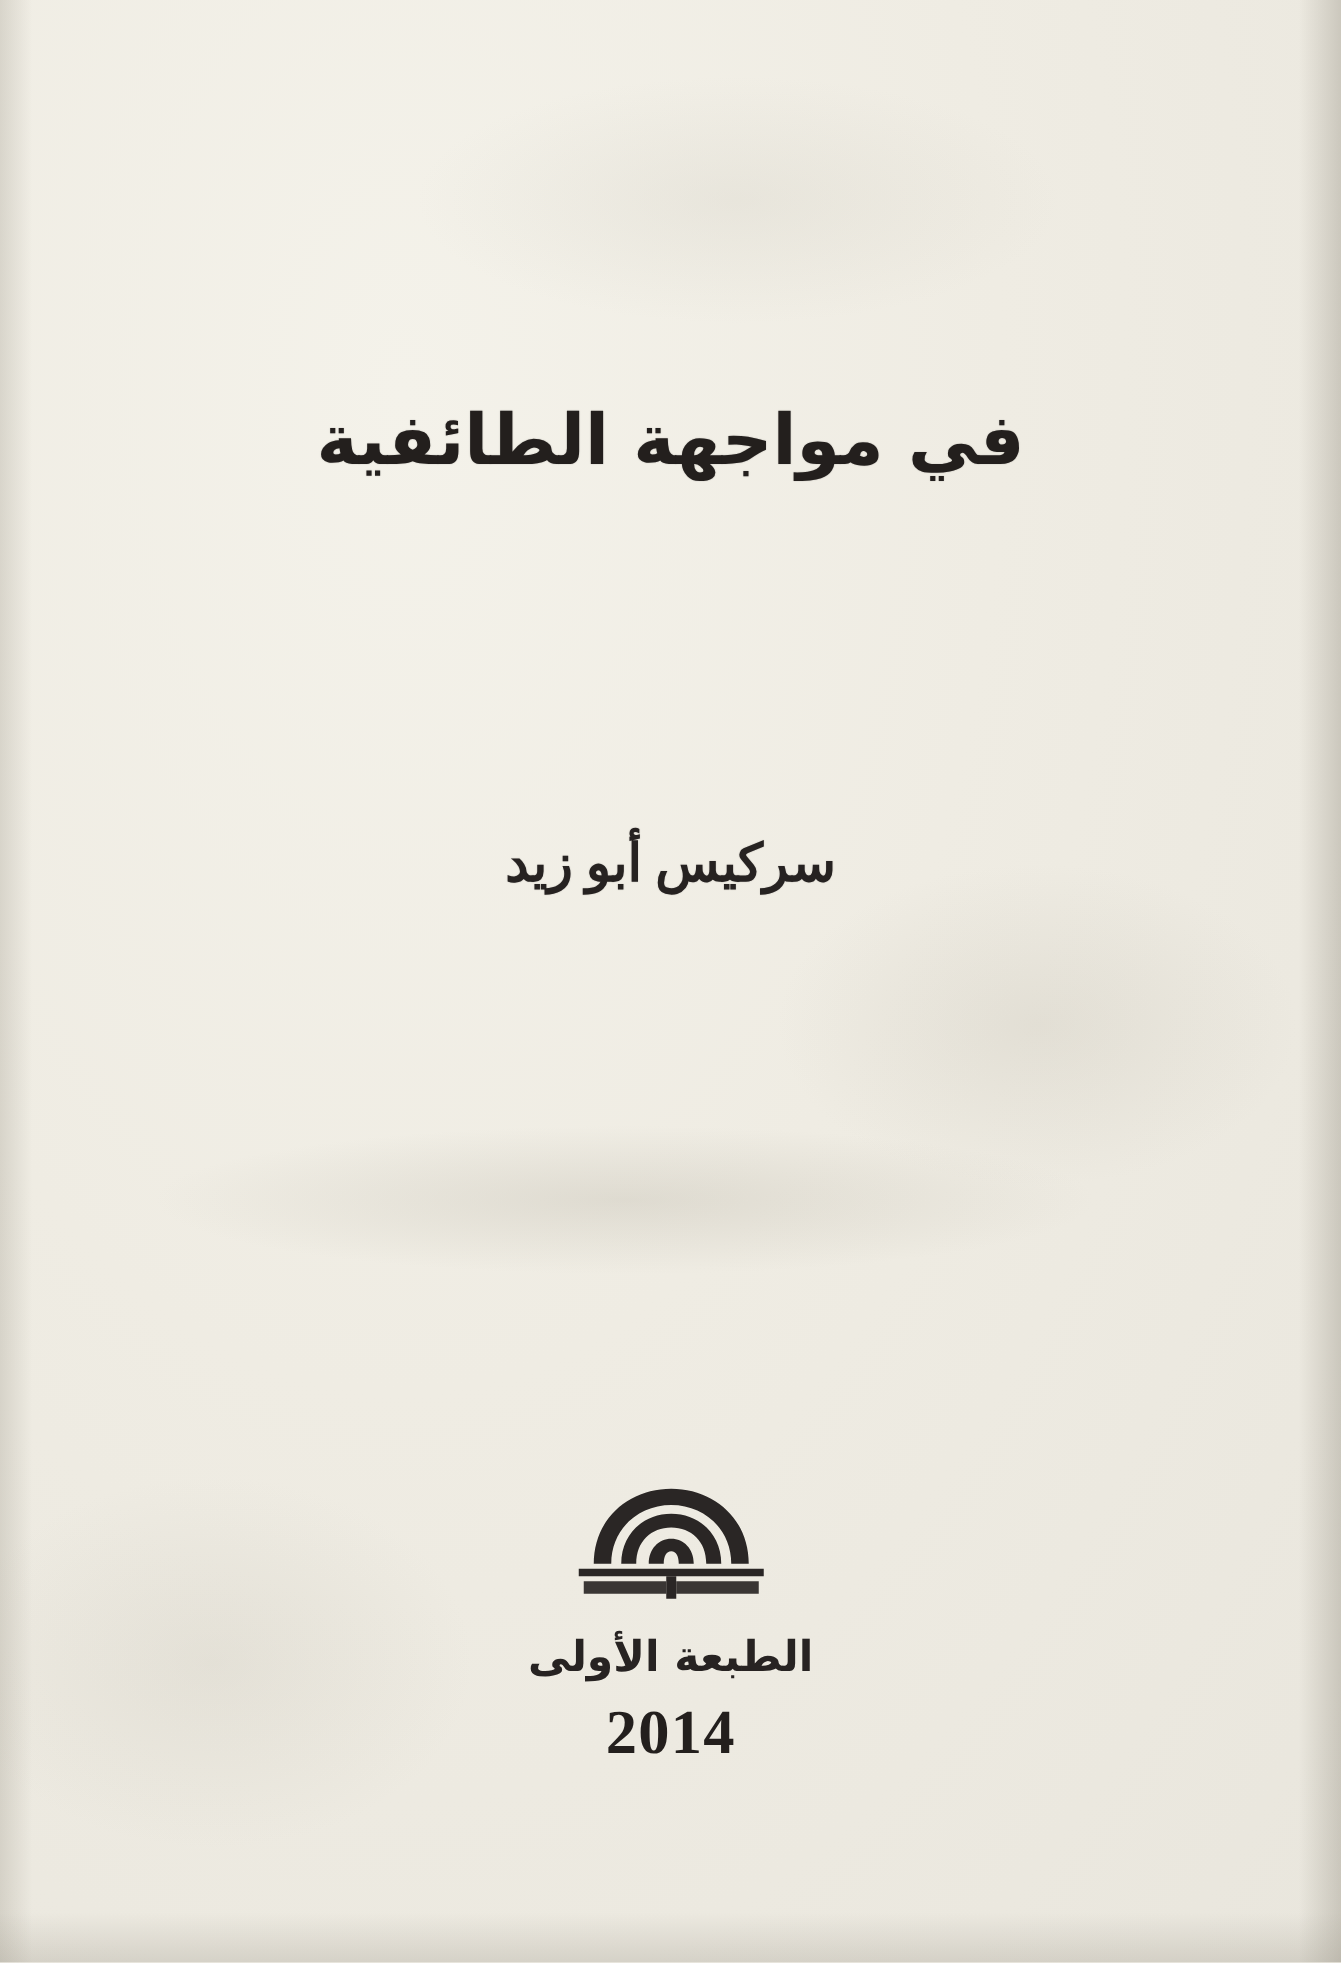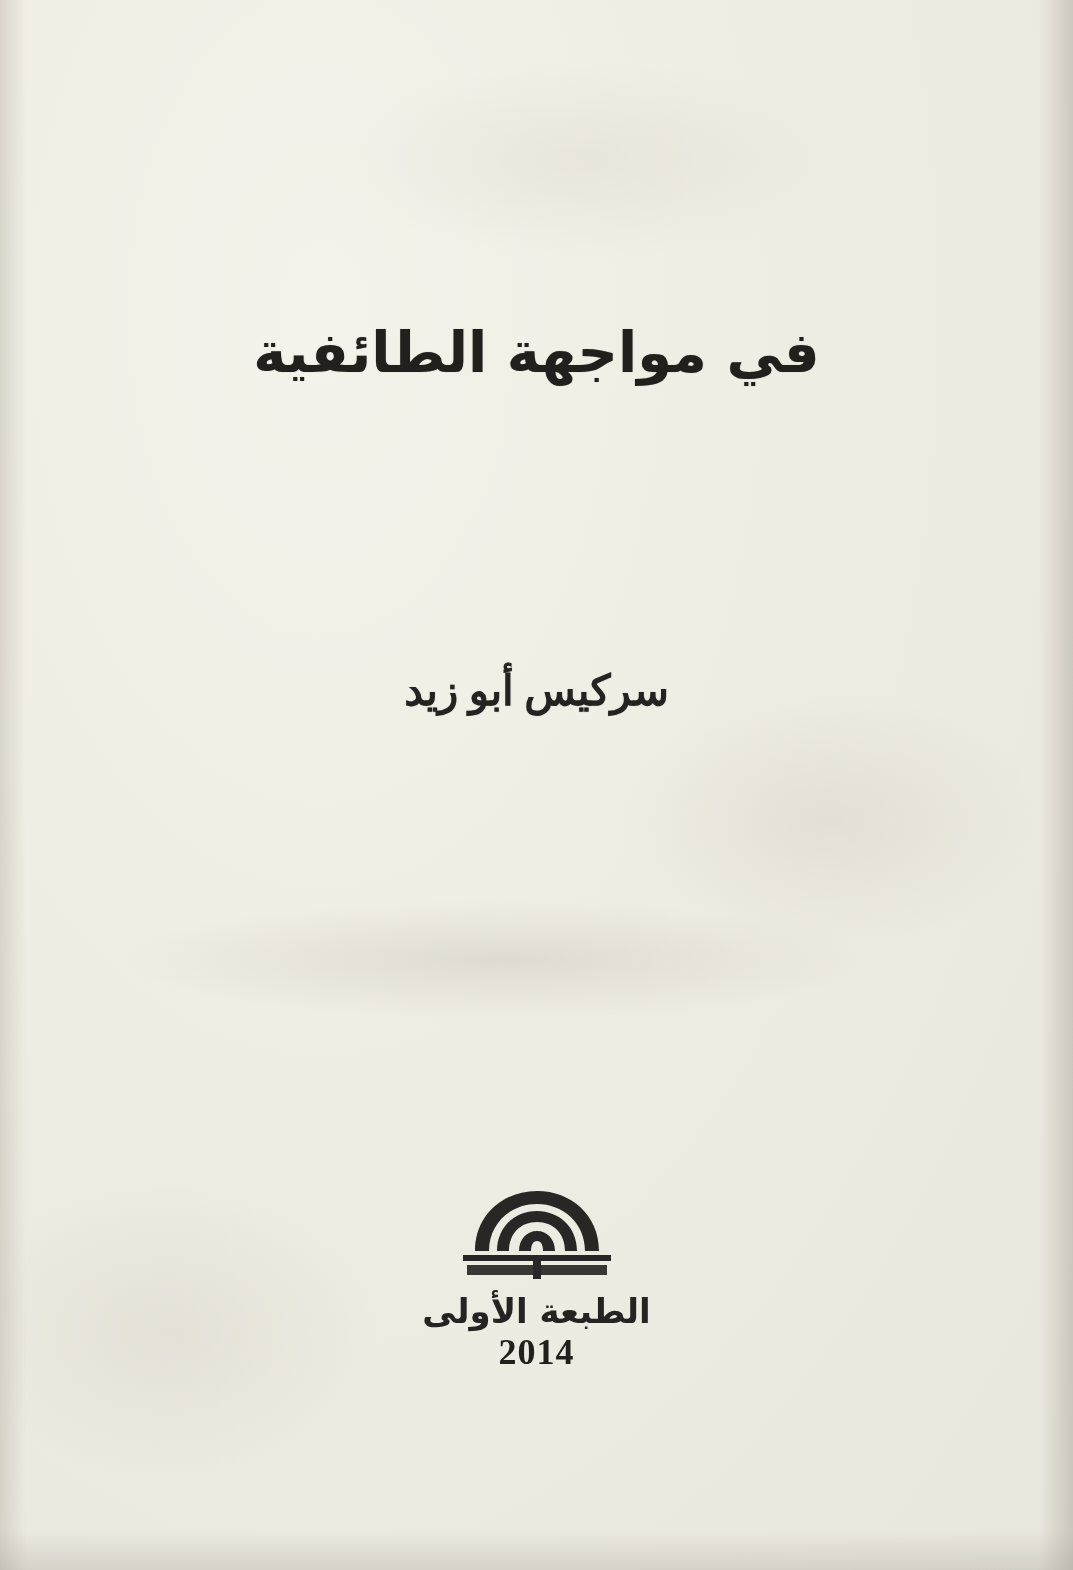--- a/index.html
+++ b/index.html
@@ -97,31 +97,32 @@
   }
 
   .logo-wrap {
     display: inline-block;
     width: 200px;
     height: 110px;
     position: relative;
   }
 
   .edition {
-    margin-top: 2px;
+    margin-top: 17px;
     font-family: "DejaVu Sans", sans-serif;
     font-weight: bold;
     font-size: 34px;
     color: #272322;
   }
 
   .year {
+    margin-top: 10px;
     font-family: "Liberation Serif", serif;
     font-weight: bold;
-    font-size: 36px;
+    font-size: 50px;
     color: #231f1d;
     letter-spacing: 1px;
   }
 </style>
 </head>
 <body>
 
 <div class="page">
 
   <div class="blotch b1"></div>

